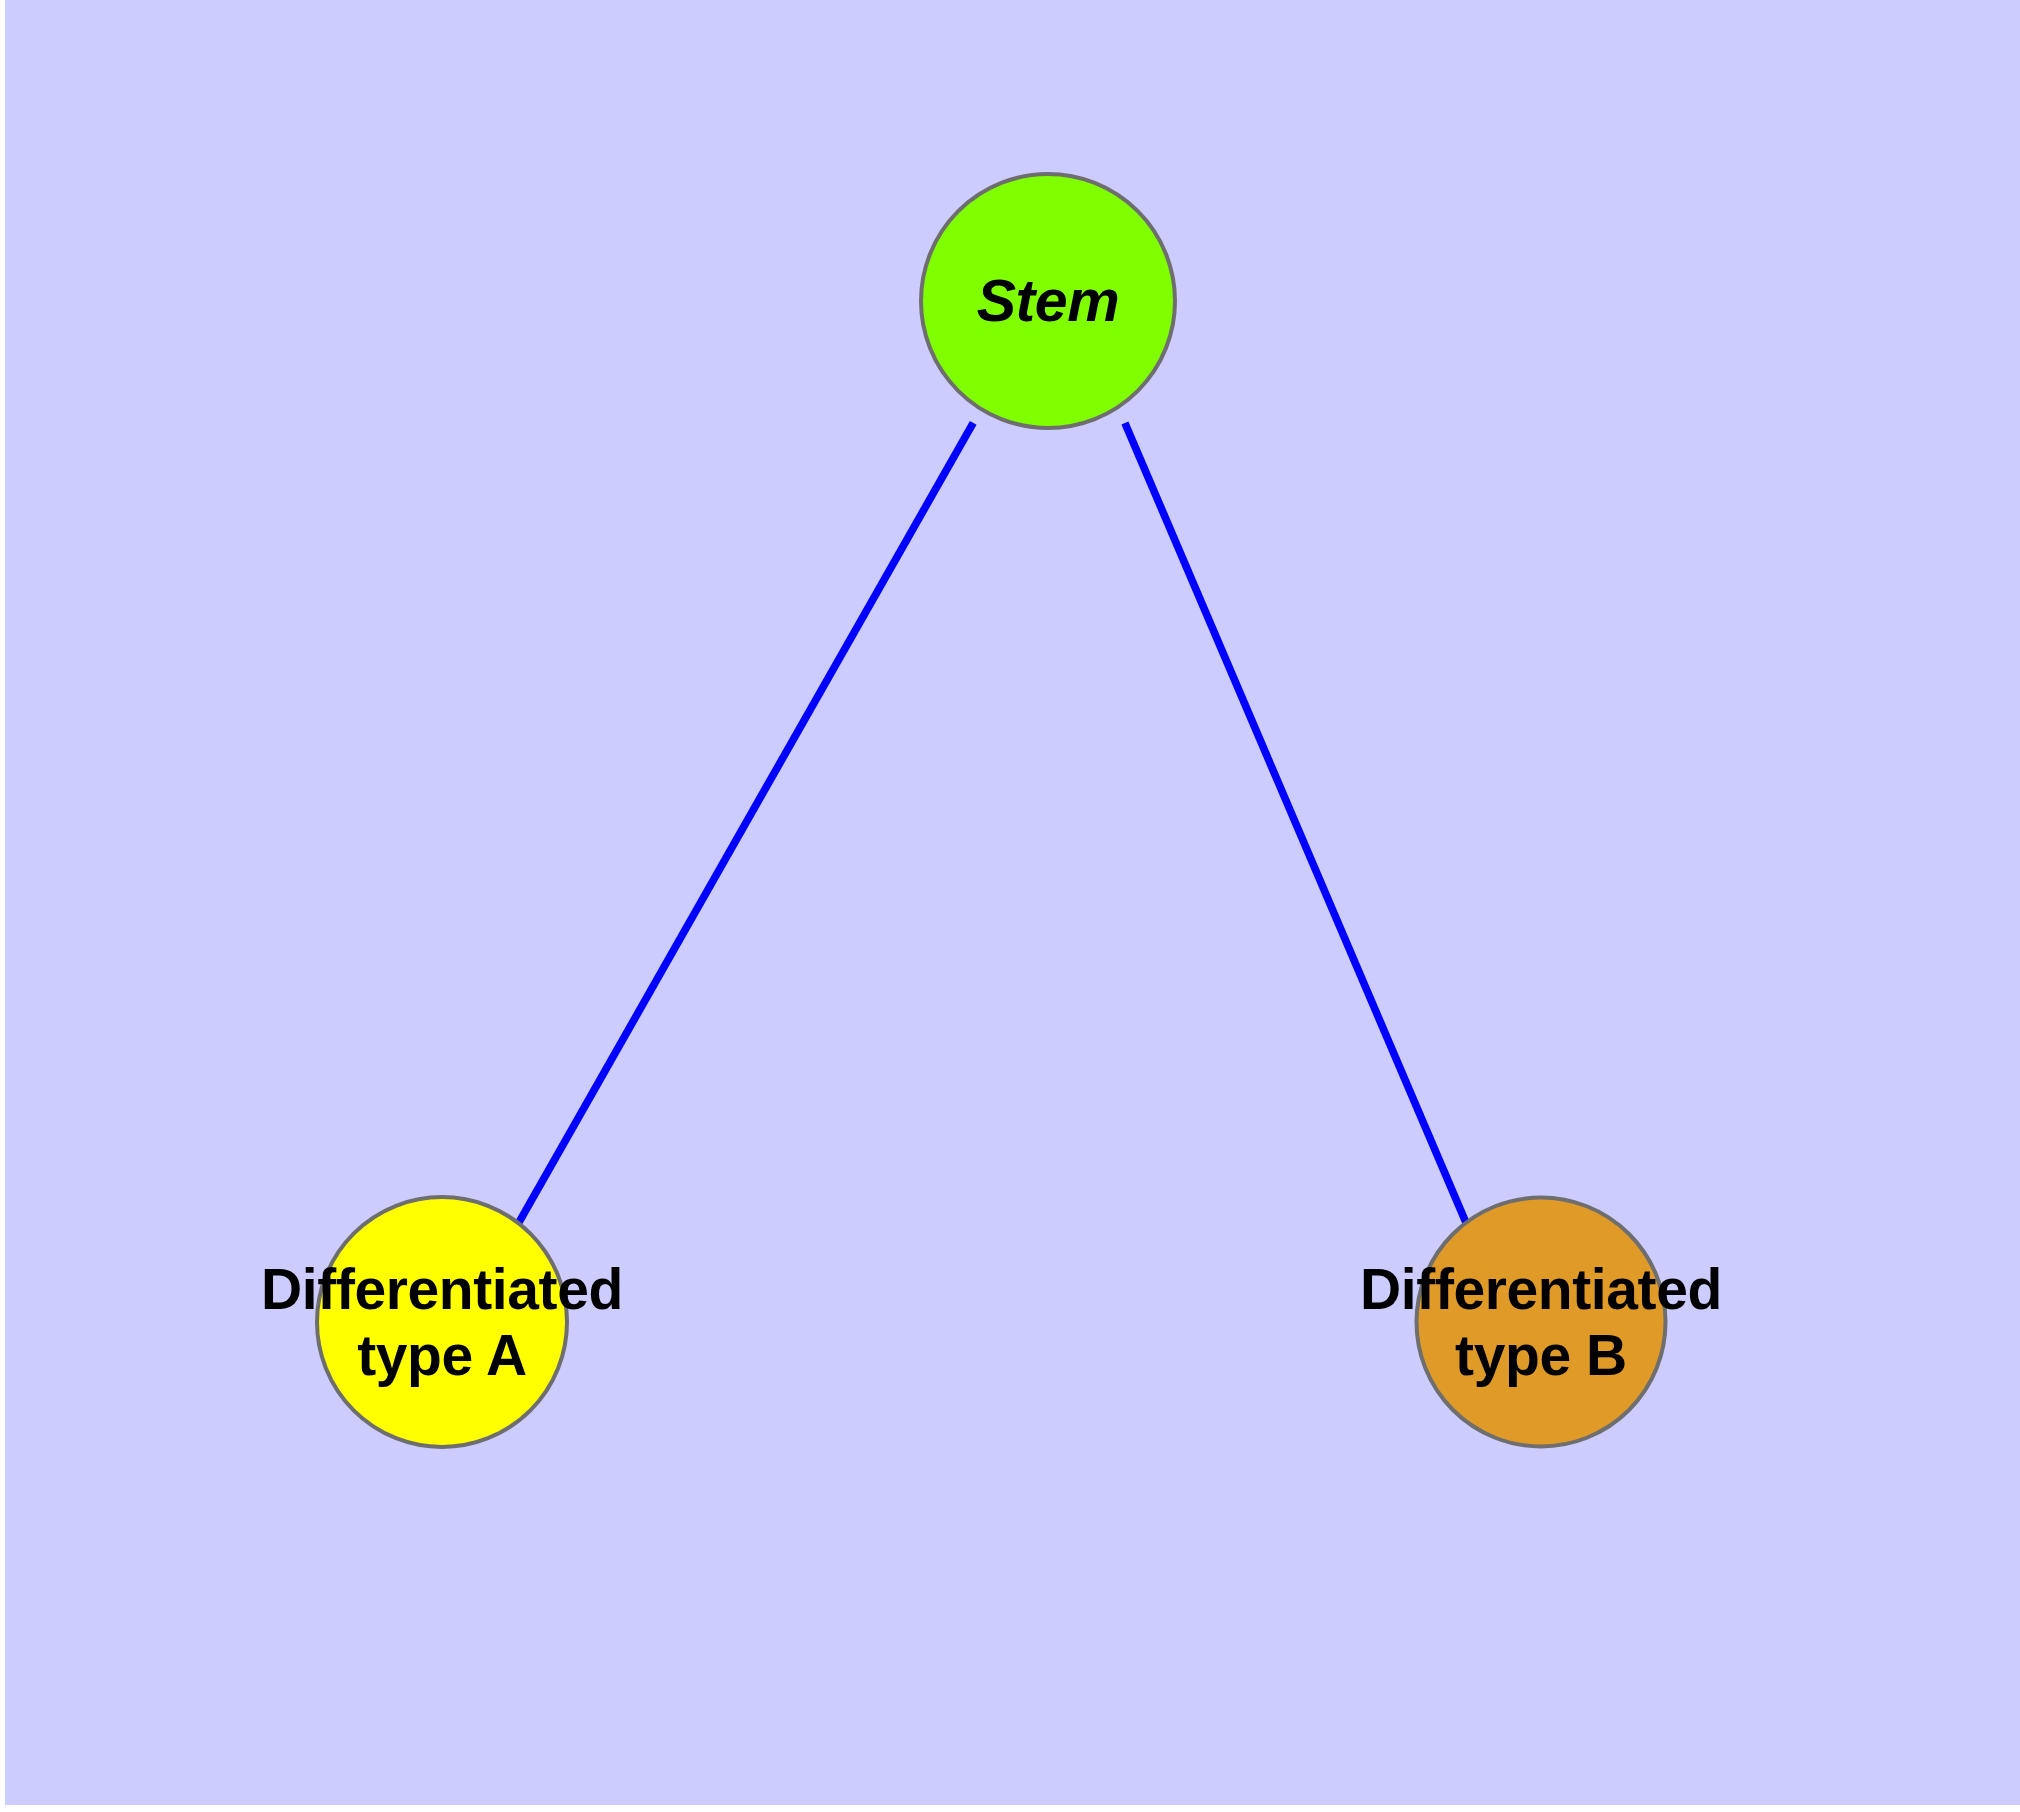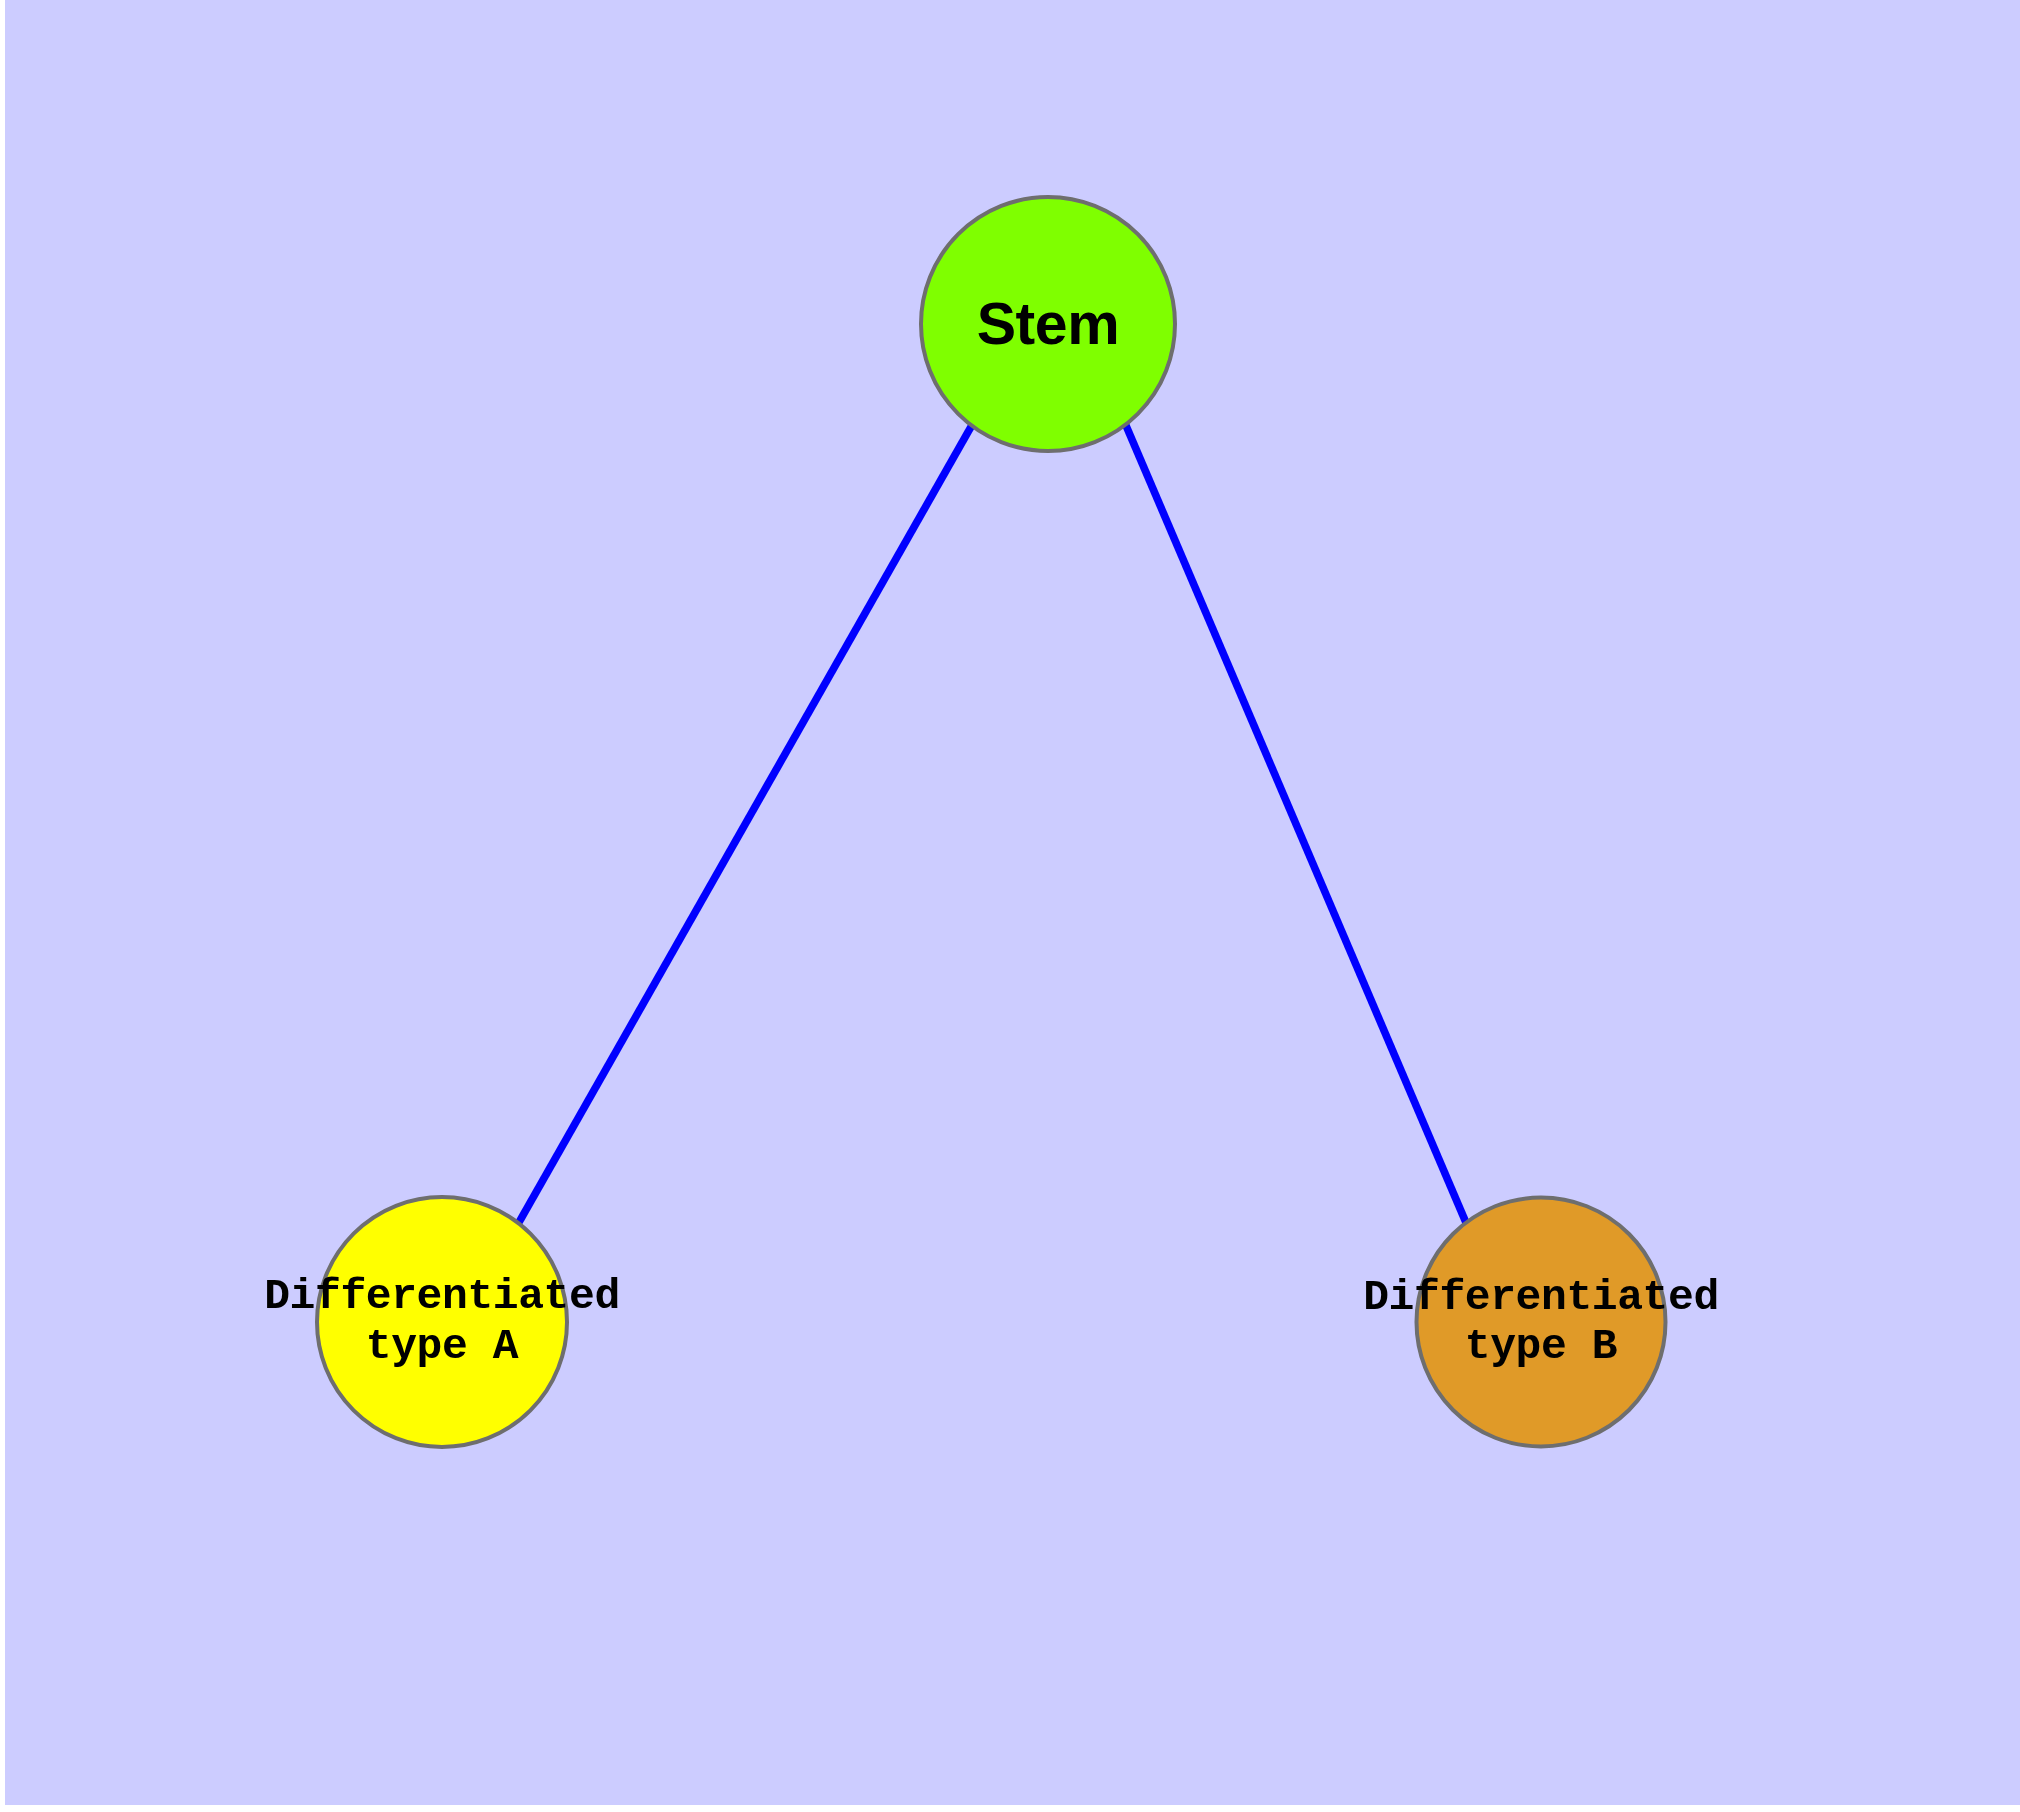--- a/index.html
+++ b/index.html
@@ -48,36 +48,36 @@
     top: 50%;
     transform: translate(-50%, -50%);
     white-space: pre;
     text-align: center;
     color: #000000;
     font-weight: bold;
     line-height: 1.16;
     letter-spacing: -0.4px;
     pointer-events: none;
   }
-  .label-big { font-size: 43px; font-family: Liberation Mono, monospace; }
+  .label-big { font-size: 57px; }
   .label-stem { font-size: 59px; }
 </style>
 </head>
 <body>
 
 <div id="stage">
 
   <div id="canvas"></div>
 
   <svg id="graph-svg" viewBox="0 0 2384 2138">
     <line x1="1148" y1="499" x2="611" y2="1444" stroke="#0000ff" stroke-width="9" stroke-linecap="butt"></line>
     <line x1="1327" y1="499" x2="1730" y2="1444" stroke="#0000ff" stroke-width="9" stroke-linecap="butt"></line>
   </svg>
 
-  <div class="node-group" style="left:1048px; top:324px; width:258px; height:258px;">
+  <div class="node-group" style="left:1048px; top:301px; width:258px; height:258px;font-style:italic;">
     <div class="node-circle" style="width:258px; height:258px; background:#7fff00;"></div>
     <div class="node-label label-stem">Stem</div>
   </div>
 
   <div class="node-group" style="left:442px; top:1322px; width:254px; height:254px;">
     <div class="node-circle" style="width:254px; height:254px; background:#ffff00;"></div>
     <div class="node-label label-big">Differentiated
 type A</div>
   </div>
 

